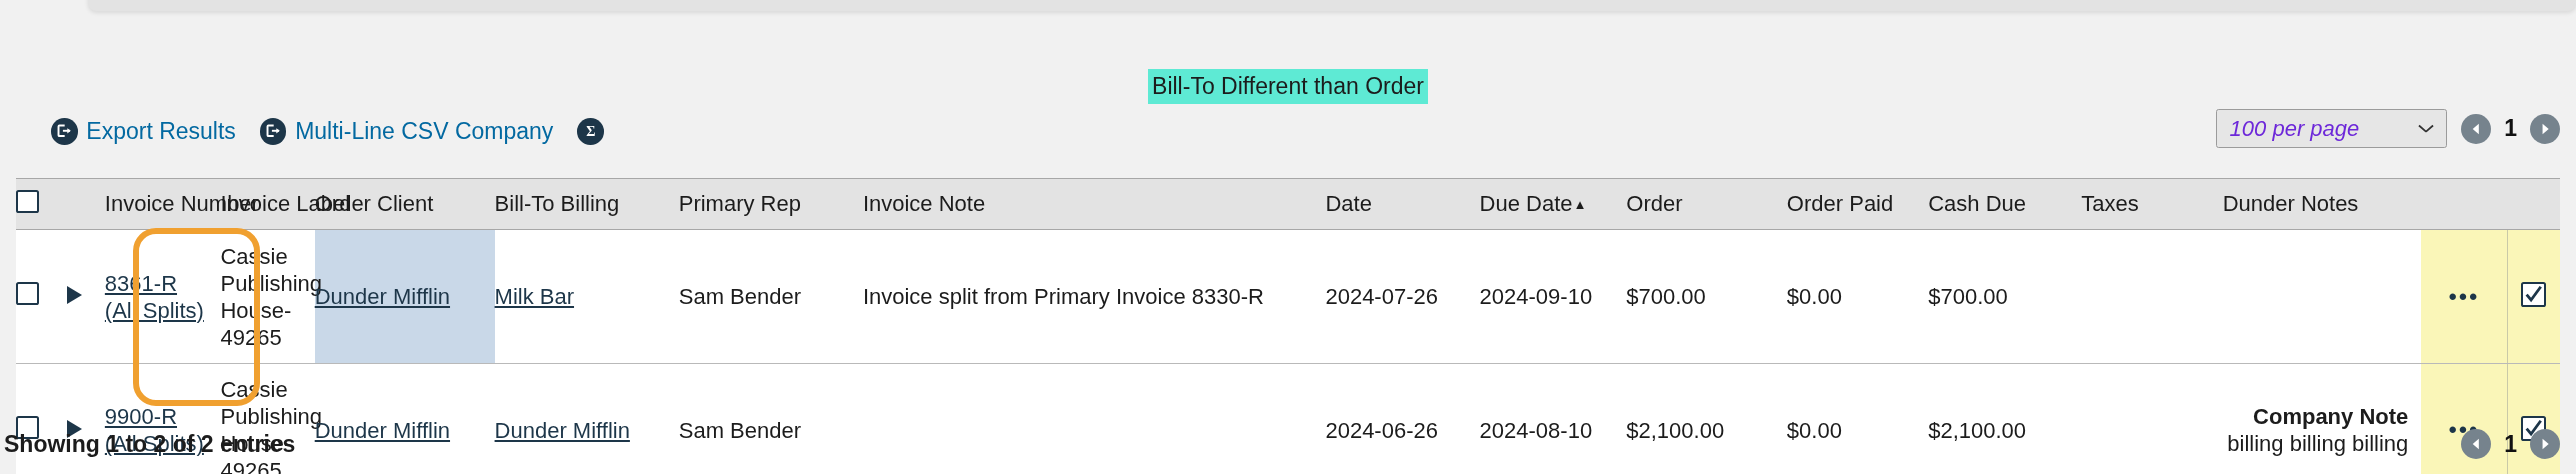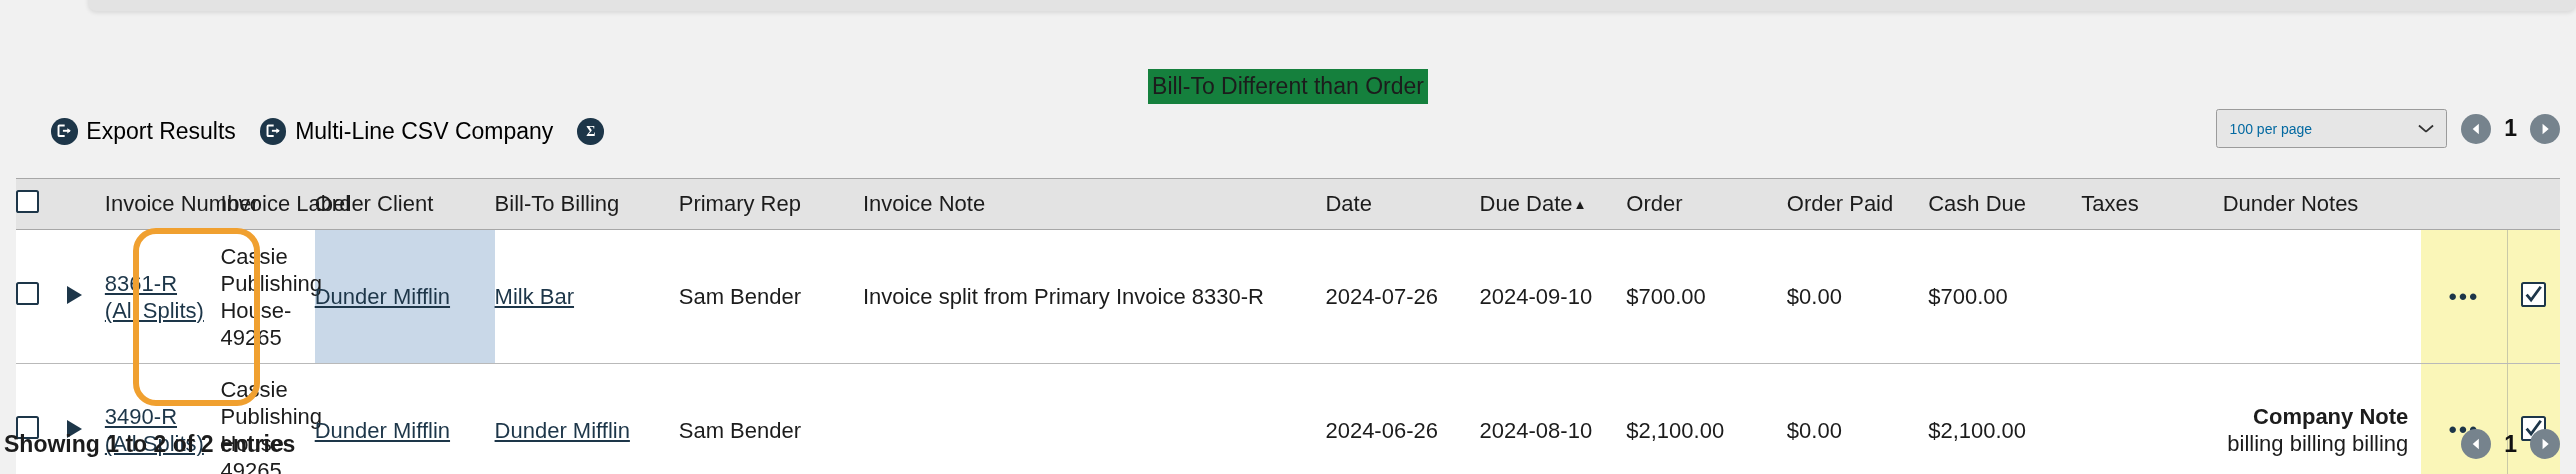--- a/index.html
+++ b/index.html
@@ -27,61 +27,61 @@
     width: 2576px;
     display: flex; justify-content: center; align-items: center;
     gap: 18.5px;
   }
   .legend-badge {
     font-size: 23px; line-height: 28px;
     color: #1c1c1c;
     padding: 2.6px 4.4px 4.4px 4.4px;
     white-space: nowrap;
   }
-  .lg-blue   { background: #15803d; }
+  .lg-blue   { background: #5eead4; }
   .lg-red    { background: #eeb0ad; }
   .lg-yellow { background: #f7f4b0; }
 
   
   .toolbar {
     position: absolute; left: 51px; top: 118px;
     display: flex; align-items: center; gap: 24px;
   }
   .tool-btn {
     display: flex; align-items: center; gap: 8.8px;
     cursor: pointer;
   }
   .tool-icon {
     width: 26.5px; height: 26.5px; border-radius: 50%;
     background: #1d3649;
     display: flex; align-items: center; justify-content: center;
     flex: 0 0 auto;
   }
   .tool-icon svg { display: block; }
   .tool-label {
-    font-size: 23px; line-height: 26.5px; color: #000000;
+    font-size: 23px; line-height: 26.5px; color: #0369a1;
     white-space: nowrap;
   }
 
   
   .top-right {
     position: absolute; right: 16px; top: 109px;
     display: flex; align-items: center; gap: 14px;
   }
   .page-select {
     width: 231px; height: 39px;
     background: #e6e6e6;
     border: 0.9px solid #9b9b9b;
     border-radius: 2.6px;
     display: flex; align-items: center;
     padding: 0 12.4px;
     position: relative;
     cursor: pointer;
   }
-  .page-select .ps-label { font-size: 14px; color: #0369a1; }
+  .page-select .ps-label { font-size: 22px; color: #6d28d9; font-style: italic; }
   .page-select .chev {
     position: absolute; right: 12.4px; top: 50%;
     transform: translateY(-50%);
     width: 16px; height: 8.8px;
   }
   .pager { display: flex; align-items: center; gap: 12.4px; }
   .pg-circle {
     width: 30px; height: 30px; border-radius: 50%;
     background: #76838d;
     display: flex; align-items: center; justify-content: center;
@@ -346,21 +346,21 @@
             <svg width="19.4" height="19.4" viewBox="0 0 22 22">
               <path d="M3 11 L8 17 L19 2" fill="none" stroke="#1d3649" stroke-width="3.2"></path>
             </svg>
           </span>
         </td>
       </tr>
       <tr>
         <td><span class="cbox"></span></td>
         <td><span class="tri"></span></td>
         <td>
-          <a class="lnk">3490-R</a><br>
+          <a class="lnk">9900-R</a><br>
           <a class="lnk">(All Splits)</a>
         </td>
         <td>Cassie Publishing House-49265</td>
         <td><a class="lnk">Dunder Mifflin</a></td>
         <td><a class="lnk">Dunder Mifflin</a></td>
         <td>Sam Bender</td>
         <td></td>
         <td class="num">2024-06-26</td>
         <td class="num">2024-08-10</td>
         <td class="num">$2,100.00</td>

